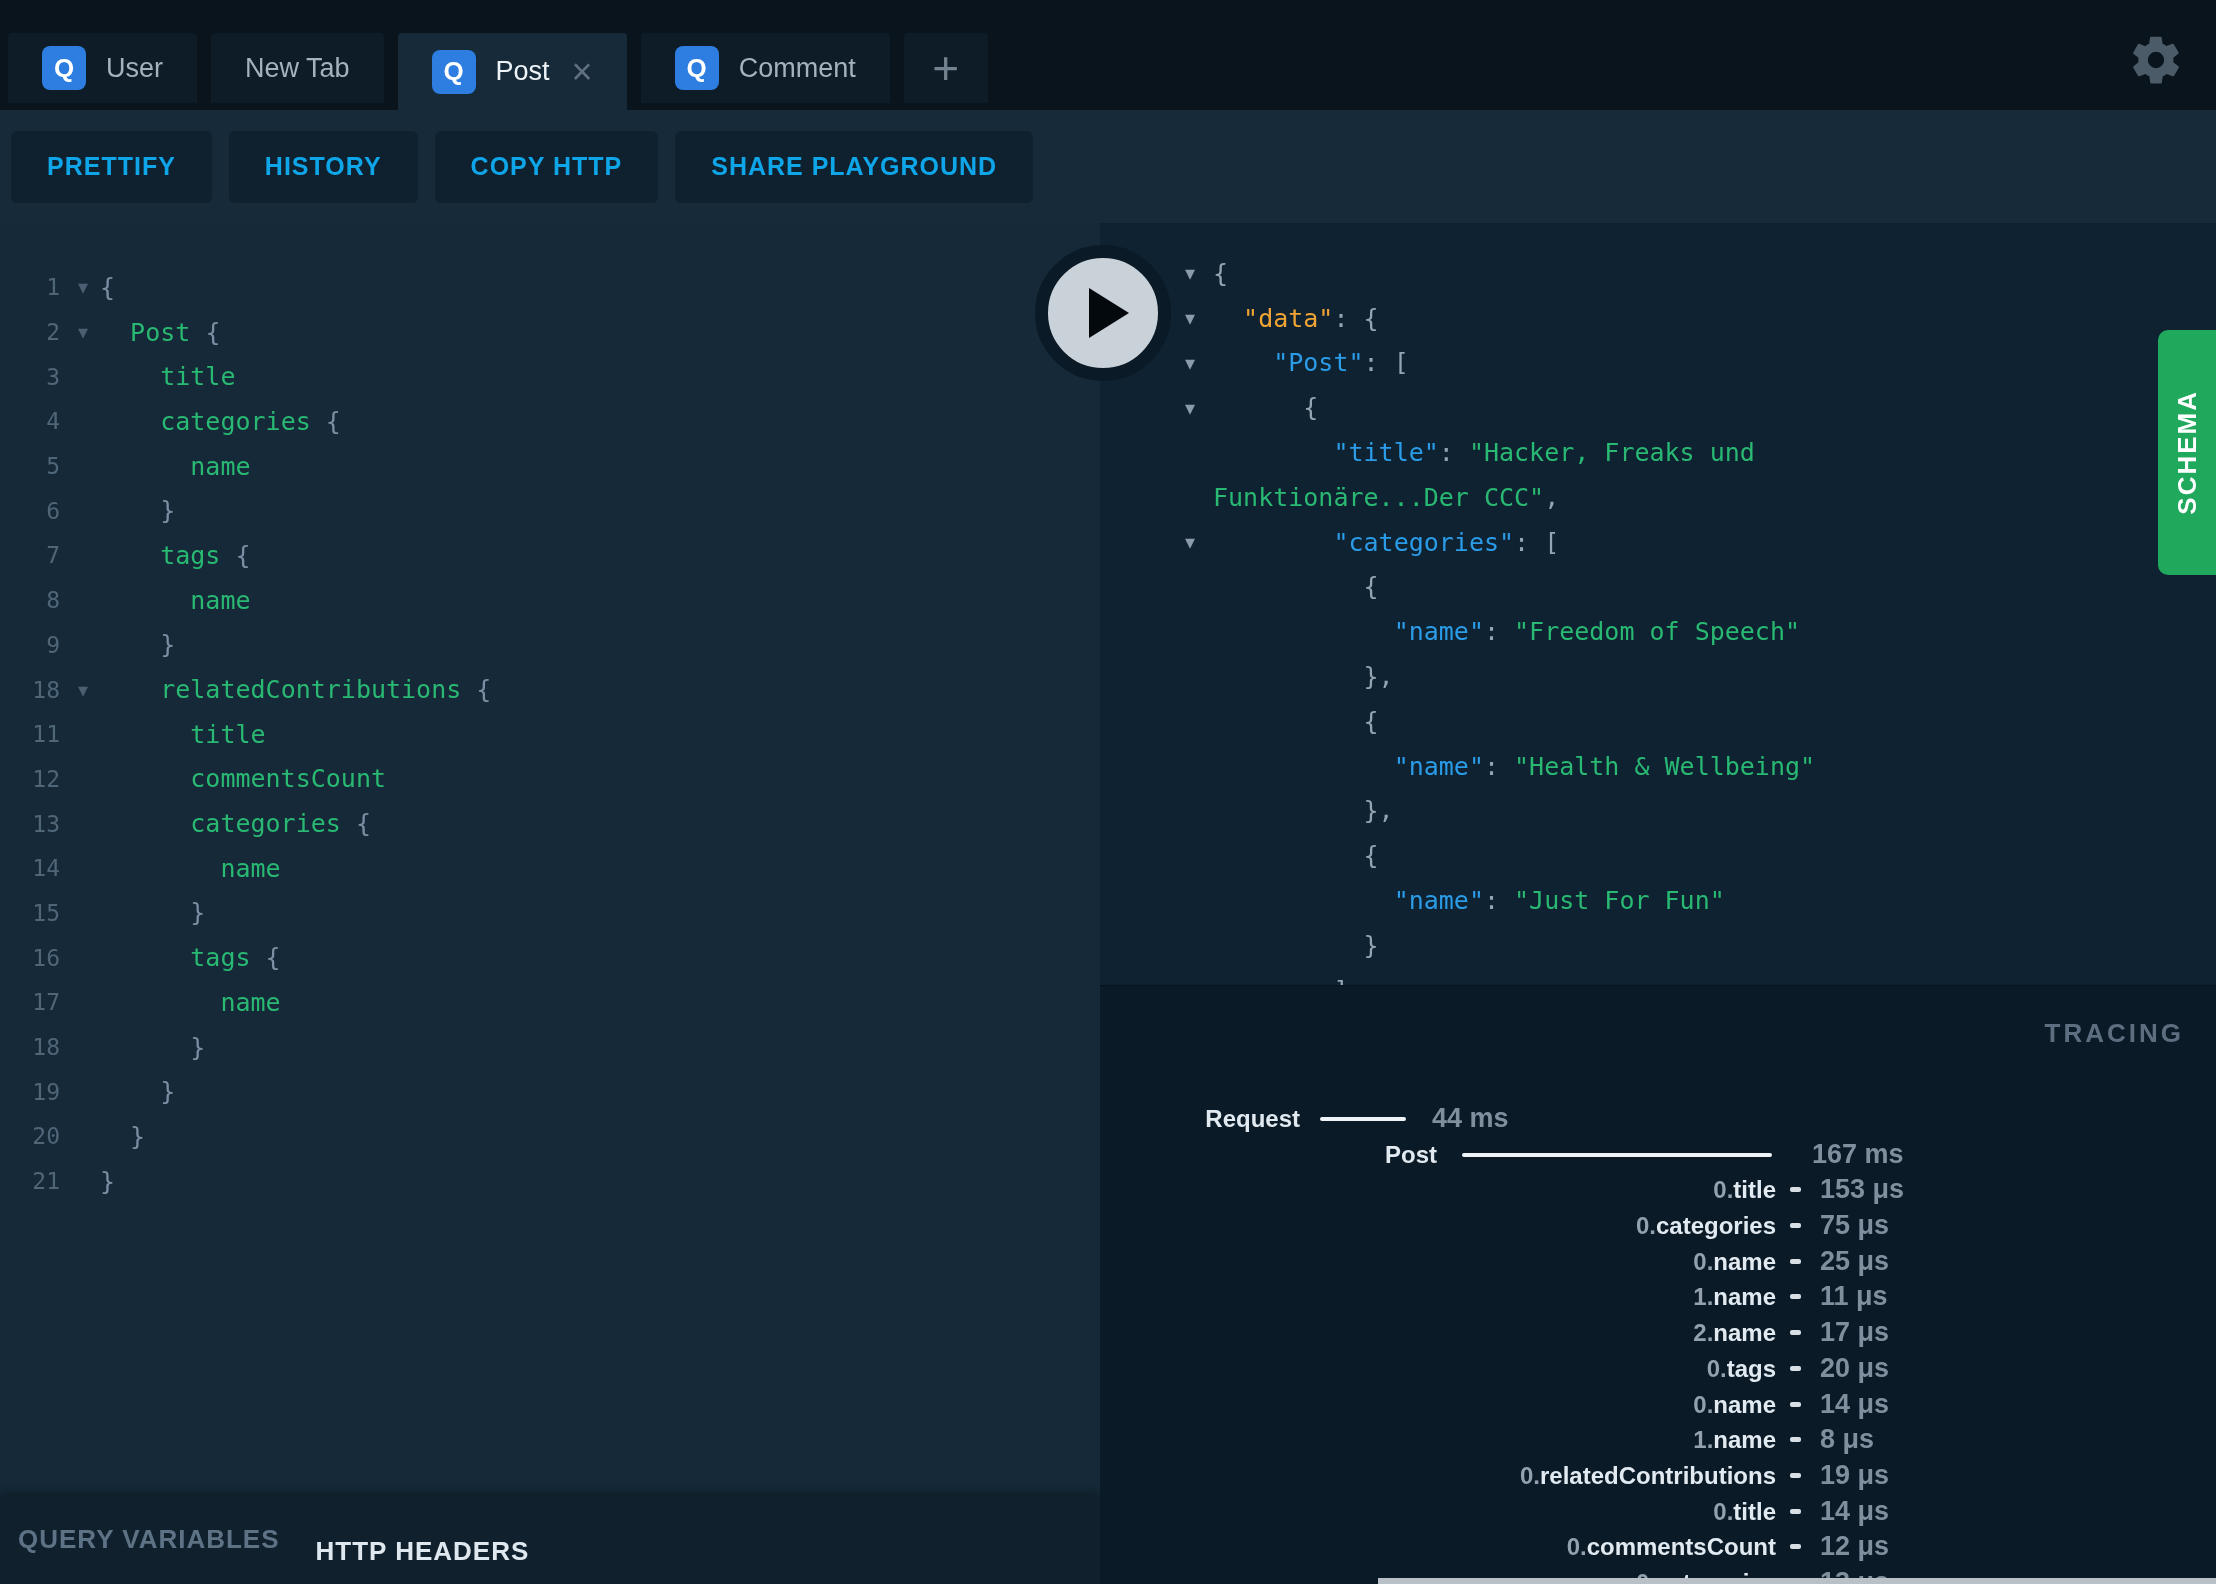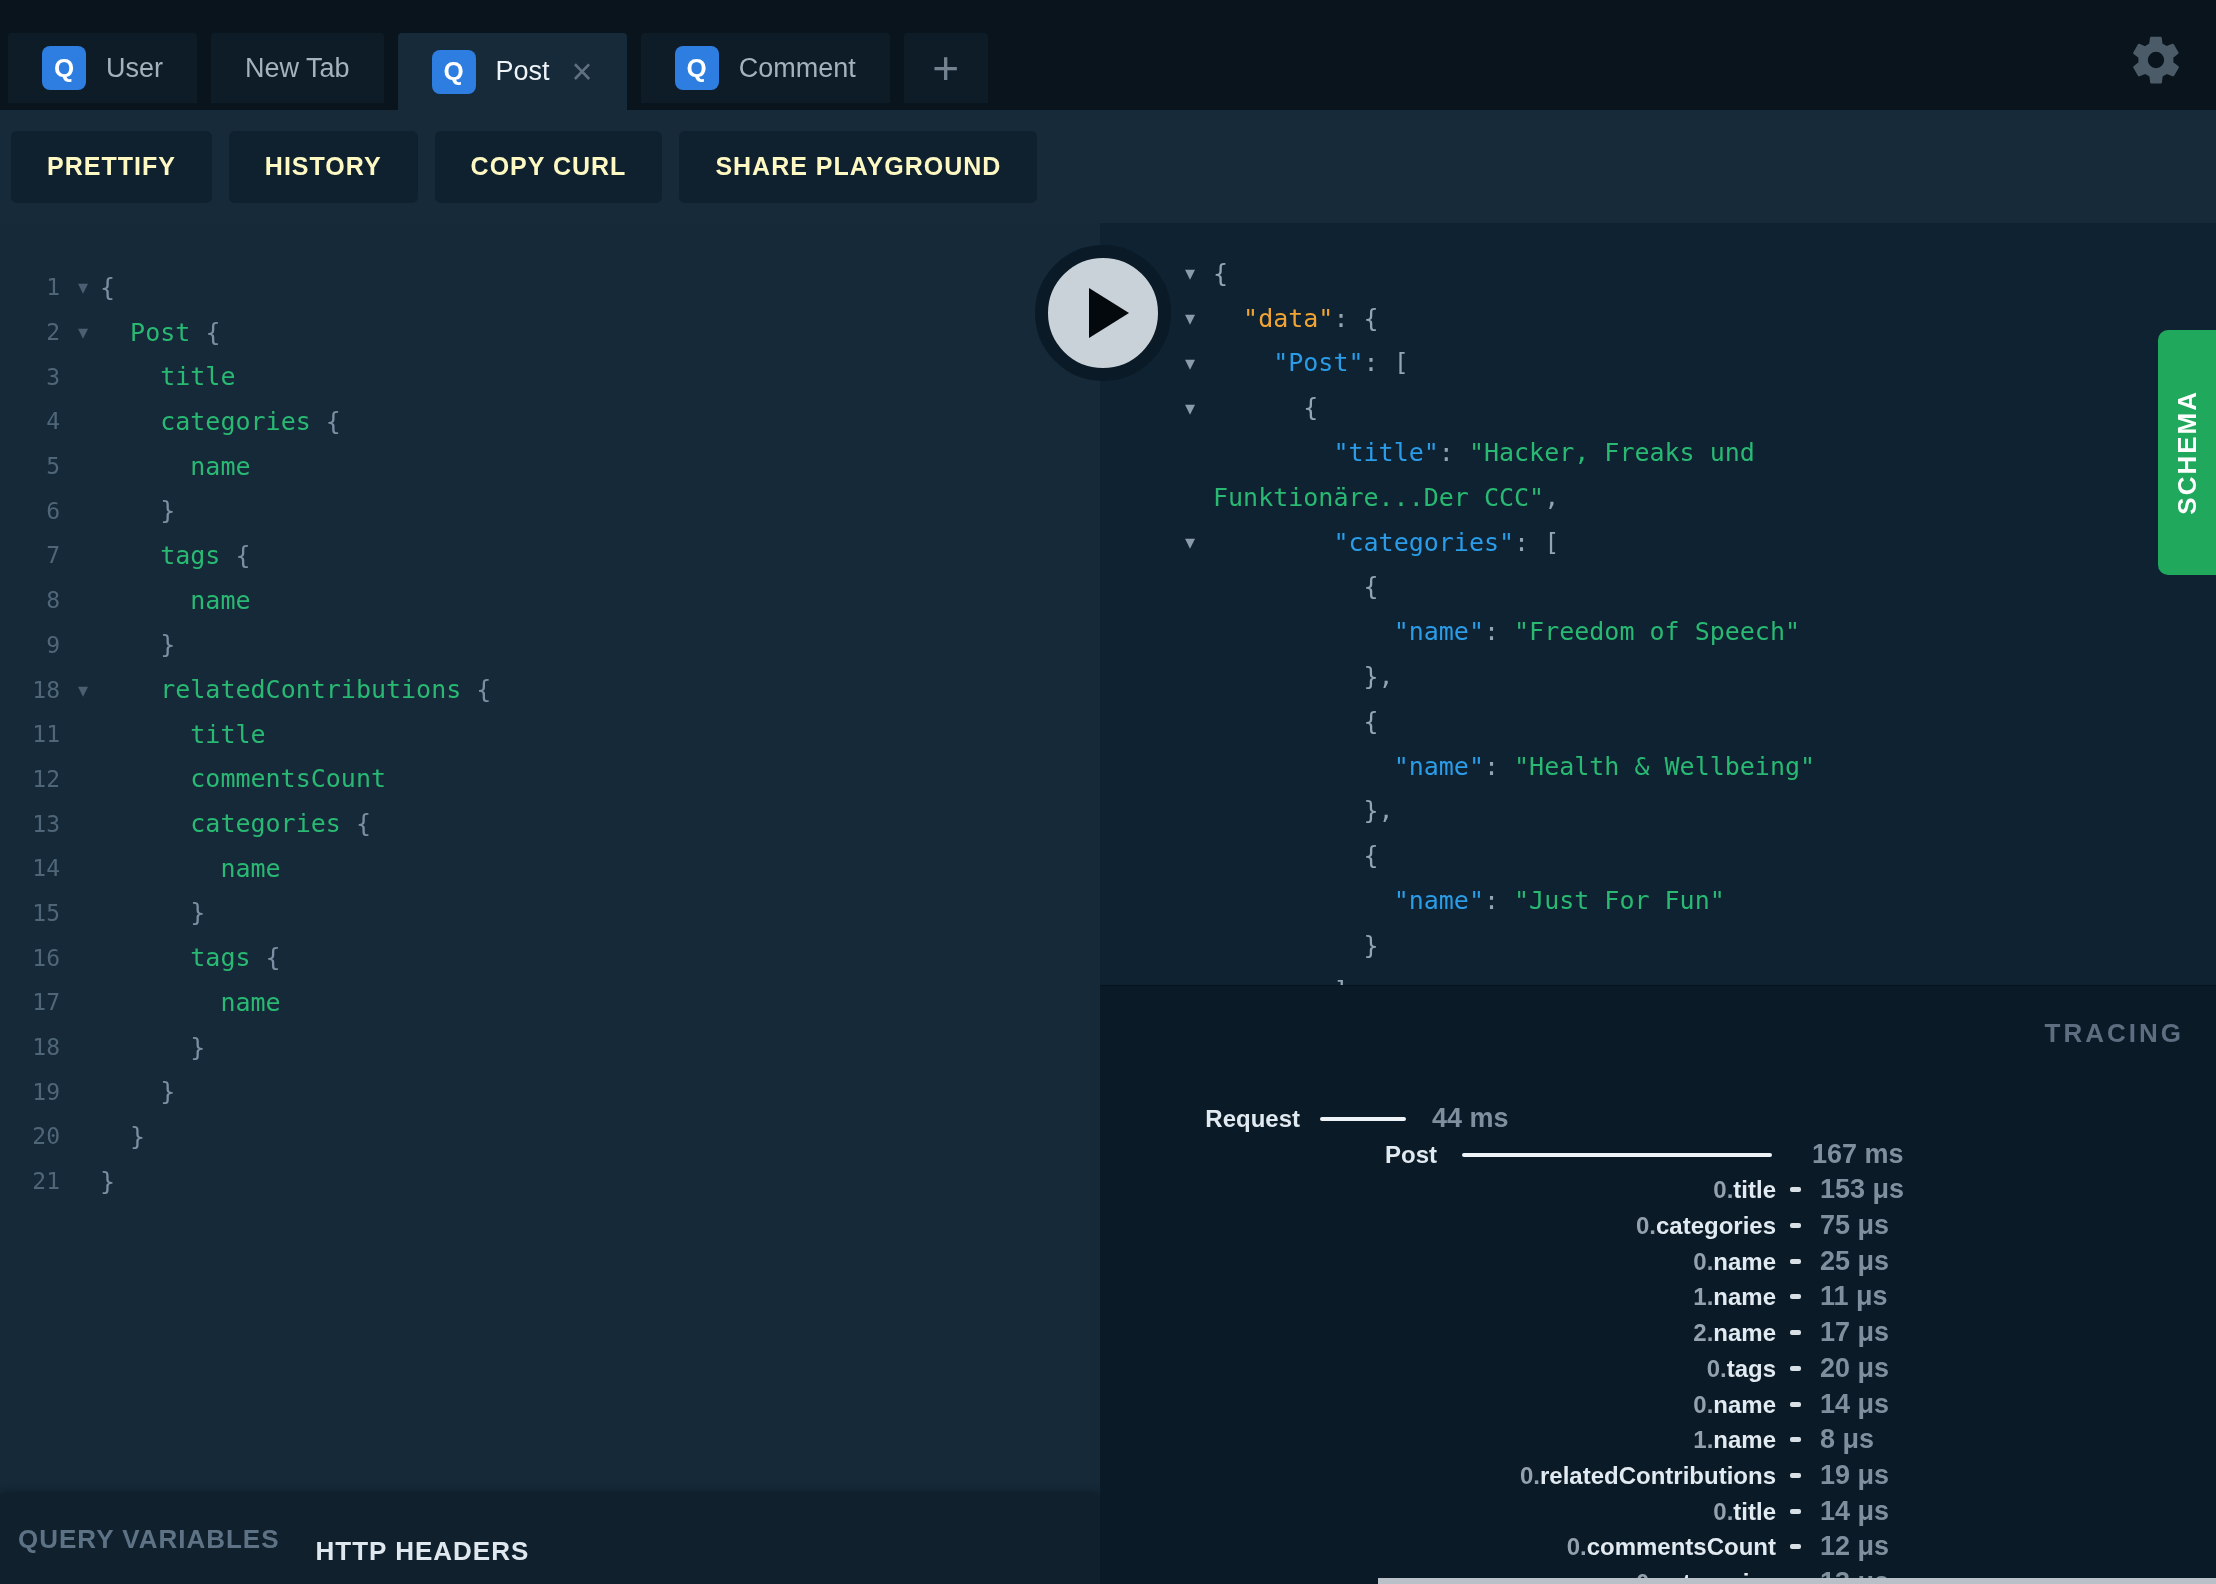--- a/index.html
+++ b/index.html
@@ -17,21 +17,21 @@
   .qbadge{width:44px;height:44px;border-radius:8px;background:#2d7ee0;color:#fff;font-weight:bold;
           font-size:26px;display:flex;align-items:center;justify-content:center;flex:0 0 auto;}
   .tclose{color:#5f7080;font-size:36px;line-height:1;margin-left:2px;}
   .tab-plus{width:84px;height:70px;background:#0e1c28;border-radius:4px 4px 0 0;display:flex;
             align-items:center;justify-content:center;color:#72828f;font-size:46px;font-weight:300;cursor:pointer;}
   .gear{position:absolute;right:32px;top:32px;width:56px;height:56px;cursor:pointer;}
 
   
   .toolbar{position:absolute;top:110px;left:0;width:2216px;height:113px;background:#172a3a;
            display:flex;align-items:center;gap:17px;padding:0 11px;box-sizing:border-box;z-index:3;}
-  .tbtn{height:72px;background:#0f212e;border-radius:6px;color:#fef9c3;font-size:25px;font-weight:700;
+  .tbtn{height:72px;background:#0f212e;border-radius:6px;color:#0ea5e9;font-size:25px;font-weight:700;
         letter-spacing:1px;display:flex;align-items:center;padding:0 36px;cursor:pointer;white-space:nowrap;}
   .urlbox{flex:1;height:72px;background:#0b1d2b;border-radius:8px;display:flex;align-items:center;
           padding:0 26px;box-sizing:border-box;position:relative;}
   .urltext{color:#b3c3cf;font-size:27px;}
   .refresh{position:absolute;right:22px;top:50%;transform:translateY(-54%);color:#41505e;font-size:46px;
            font-family:"DejaVu Sans",sans-serif;cursor:pointer;}
 
   
   .editor-pane{position:absolute;left:0;top:223px;width:1100px;height:1361px;background:#152938;}
   .code-area{position:absolute;left:0;top:0;width:1100px;height:1272px;overflow:hidden;padding-top:42px;box-sizing:border-box;}
@@ -119,21 +119,21 @@
     <div class="gear">
       <svg viewBox="0 0 24 24" width="56" height="56">
         <path fill="#4c5b68" d="M19.4 13c.04-.33.06-.66.06-1s-.02-.67-.06-1l2.1-1.65a.5.5 0 0 0 .12-.64l-2-3.46a.5.5 0 0 0-.61-.22l-2.48 1a7.3 7.3 0 0 0-1.73-1l-.37-2.64A.5.5 0 0 0 13.94 2h-4a.5.5 0 0 0-.5.42l-.37 2.65c-.62.26-1.2.6-1.72 1l-2.48-1a.5.5 0 0 0-.6.22l-2 3.46a.5.5 0 0 0 .12.64L4.5 11c-.04.33-.06.66-.06 1s.02.67.06 1l-2.1 1.65a.5.5 0 0 0-.12.64l2 3.46c.14.24.42.34.67.22l2.48-1c.52.4 1.1.74 1.72 1l.37 2.64c.04.25.25.43.5.43h4c.25 0 .46-.18.5-.42l.37-2.65a7.3 7.3 0 0 0 1.72-1l2.49 1c.25.1.53 0 .66-.22l2-3.46a.5.5 0 0 0-.12-.64L19.4 13zm-7.4 2.5a3.5 3.5 0 1 1 0-7 3.5 3.5 0 0 1 0 7z"></path>
       </svg>
     </div>
   </div>
 
   <div class="toolbar">
     <div class="tbtn">PRETTIFY</div>
     <div class="tbtn">HISTORY</div>
-    <div class="tbtn">COPY CURL</div>
+    <div class="tbtn">COPY HTTP</div>
     <div class="tbtn">SHARE PLAYGROUND</div>
   </div>
 
   <div class="editor-pane">
     <div class="code-area" id="editor-host">
         <div class="codeline">
           <span class="ln">1</span>
           <span class="fcol">▾</span>
           <span class="ctext"><span class="tk-p">{</span></span>
         </div>

